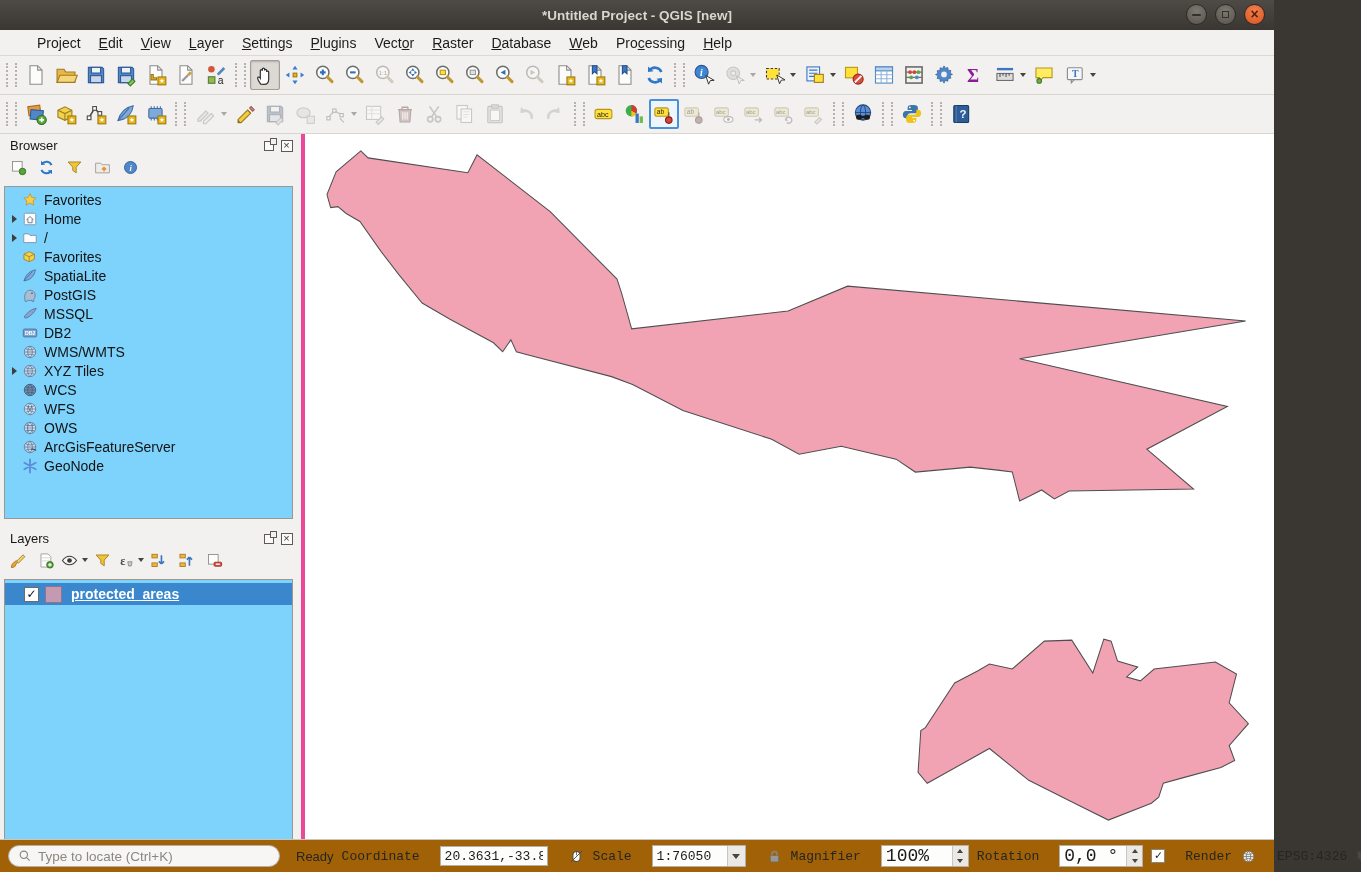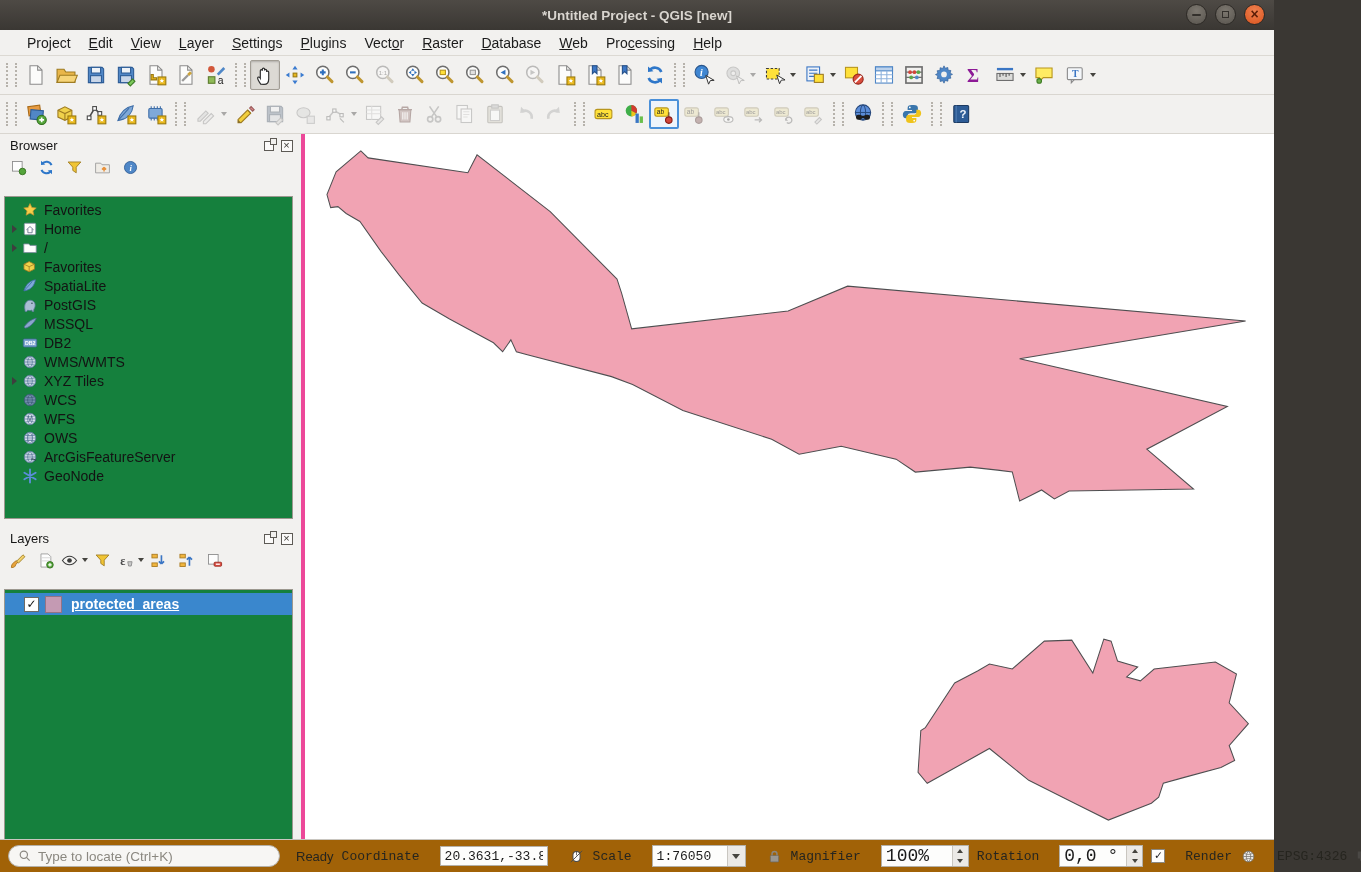--- a/index.html
+++ b/index.html
@@ -10,21 +10,21 @@
   .titlebar{height:30px;background:linear-gradient(#4e4a45,#3a3733);display:flex;align-items:center;position:relative;flex:0 0 auto;}
   .title{flex:1;text-align:center;color:#d9d5cf;font-weight:bold;font-size:13.5px;}
   .win-buttons{position:absolute;right:9px;top:4px;display:flex;gap:8px;}
   .win-btn{width:21px;height:21px;border-radius:50%;background:radial-gradient(circle at 50% 32%,#7d7870,#57534d);border:1px solid #2c2925;display:flex;align-items:center;justify-content:center;box-sizing:border-box;}
   .win-btn.close{background:radial-gradient(circle at 50% 32%,#f08150,#d9541e);}
   .glyph-min{width:9px;height:2px;background:#33302c;border-radius:1px;}
   .glyph-max{width:7px;height:7px;border:1.5px solid #33302c;box-sizing:border-box;}
   .glyph-close{color:#5c1d07;font-size:14px;font-weight:bold;line-height:1;margin-top:-2px;}
 
   
-  .menubar{height:25px;background:#f2f1ef;display:flex;align-items:center;padding-left:18px;font-size:14px;color:#1b1b1b;border-bottom:1px solid #dcd9d3;flex:0 0 auto;}
+  .menubar{height:25px;background:#f2f1ef;display:flex;align-items:center;padding-left:28px;font-size:14px;color:#1b1b1b;border-bottom:1px solid #dcd9d3;flex:0 0 auto;}
   .menu-item{padding:2px 9px;cursor:default;white-space:nowrap;}
 
   
   .toolbar{height:38px;background:#f2f1ef;display:flex;align-items:center;border-bottom:1px solid #d9d6d0;padding:0 2px;flex:0 0 auto;}
   .handle{width:7px;height:24px;margin:0 4px;border-left:2px dotted #b6b2ab;border-right:2px dotted #b6b2ab;}
   .tbtn{width:30px;height:30px;display:flex;align-items:center;justify-content:center;border:1px solid transparent;border-radius:2px;box-sizing:border-box;}
   .tbtn.has-caret{width:40px;}
   .tbtn.active{background:#dcd9d4;border-color:#a29d95;box-shadow:inset 0 1px 2px rgba(0,0,0,.2);}
   .tbtn.selected{border:2px solid #4a90d9;background:#eef4fb;}
   .tbtn.disabled{filter:grayscale(70%) opacity(.42);}
@@ -39,21 +39,21 @@
   .panel.layers{flex:1 1 auto;}
   .panel-header{display:flex;align-items:center;padding:4px 8px 1px 10px;font-size:13px;color:#161616;}
   .panel-title{flex:1;}
   .dock-btn{width:13px;height:13px;margin-left:5px;display:flex;align-items:center;justify-content:center;}
   .dock-float{position:relative;width:8px;height:8px;border:1px solid #5d5a55;background:#fbfaf9;}
   .dock-float:after{content:"";position:absolute;right:-4px;top:-4px;width:5px;height:5px;border:1px solid #5d5a55;background:#f2f1ef;}
   .dock-close{font-size:11px;color:#3c3a36;line-height:1;border:1px solid #5d5a55;width:12px;height:12px;display:flex;align-items:center;justify-content:center;background:#fbfaf9;box-sizing:border-box;}
   .panel-tools{display:flex;align-items:center;gap:8px;padding:3px 8px 3px 8px;}
   .ptool{width:20px;height:20px;display:flex;align-items:center;justify-content:center;}
   .ptool .ticon{width:19px;height:19px;}
-  .tree-box{background:#15803d;border:1px solid #9c988f;margin:16px 8px 8px 4px;flex:1 1 auto;overflow:hidden;padding-top:3px;}
+  .tree-box{background:#7dd3fc;border:1px solid #9c988f;margin:6px 8px 8px 4px;flex:1 1 auto;overflow:hidden;padding-top:3px;}
   .panel.layers .tree-box{margin-bottom:0;border-bottom:none;}
   .tree-row{display:flex;align-items:center;height:19px;font-size:14px;color:#131313;padding-left:3px;}
   .arrow{width:13px;display:flex;justify-content:center;align-items:center;flex:0 0 auto;}
   .tri{width:0;height:0;border-left:5px solid #3e3e3e;border-top:4px solid transparent;border-bottom:4px solid transparent;}
   .tree-icon{width:18px;height:18px;margin-right:5px;flex:0 0 auto;}
   .layer-row{height:22px;display:flex;align-items:center;color:#ffffff;font-weight:bold;font-size:14px;}
   .layer-row.selected{background:#3a87cd;}
   .lcheck{width:13px;height:13px;background:#ffffff;border:1px solid #6e6b66;margin-left:19px;display:flex;align-items:center;justify-content:center;font-size:12px;color:#111;flex:0 0 auto;box-sizing:content-box;}
   .lcheck:after{content:"\2713";margin-top:-1px;}
   .lswatch{width:15px;height:15px;margin-left:6px;border:1px solid rgba(0,0,0,.25);flex:0 0 auto;}

